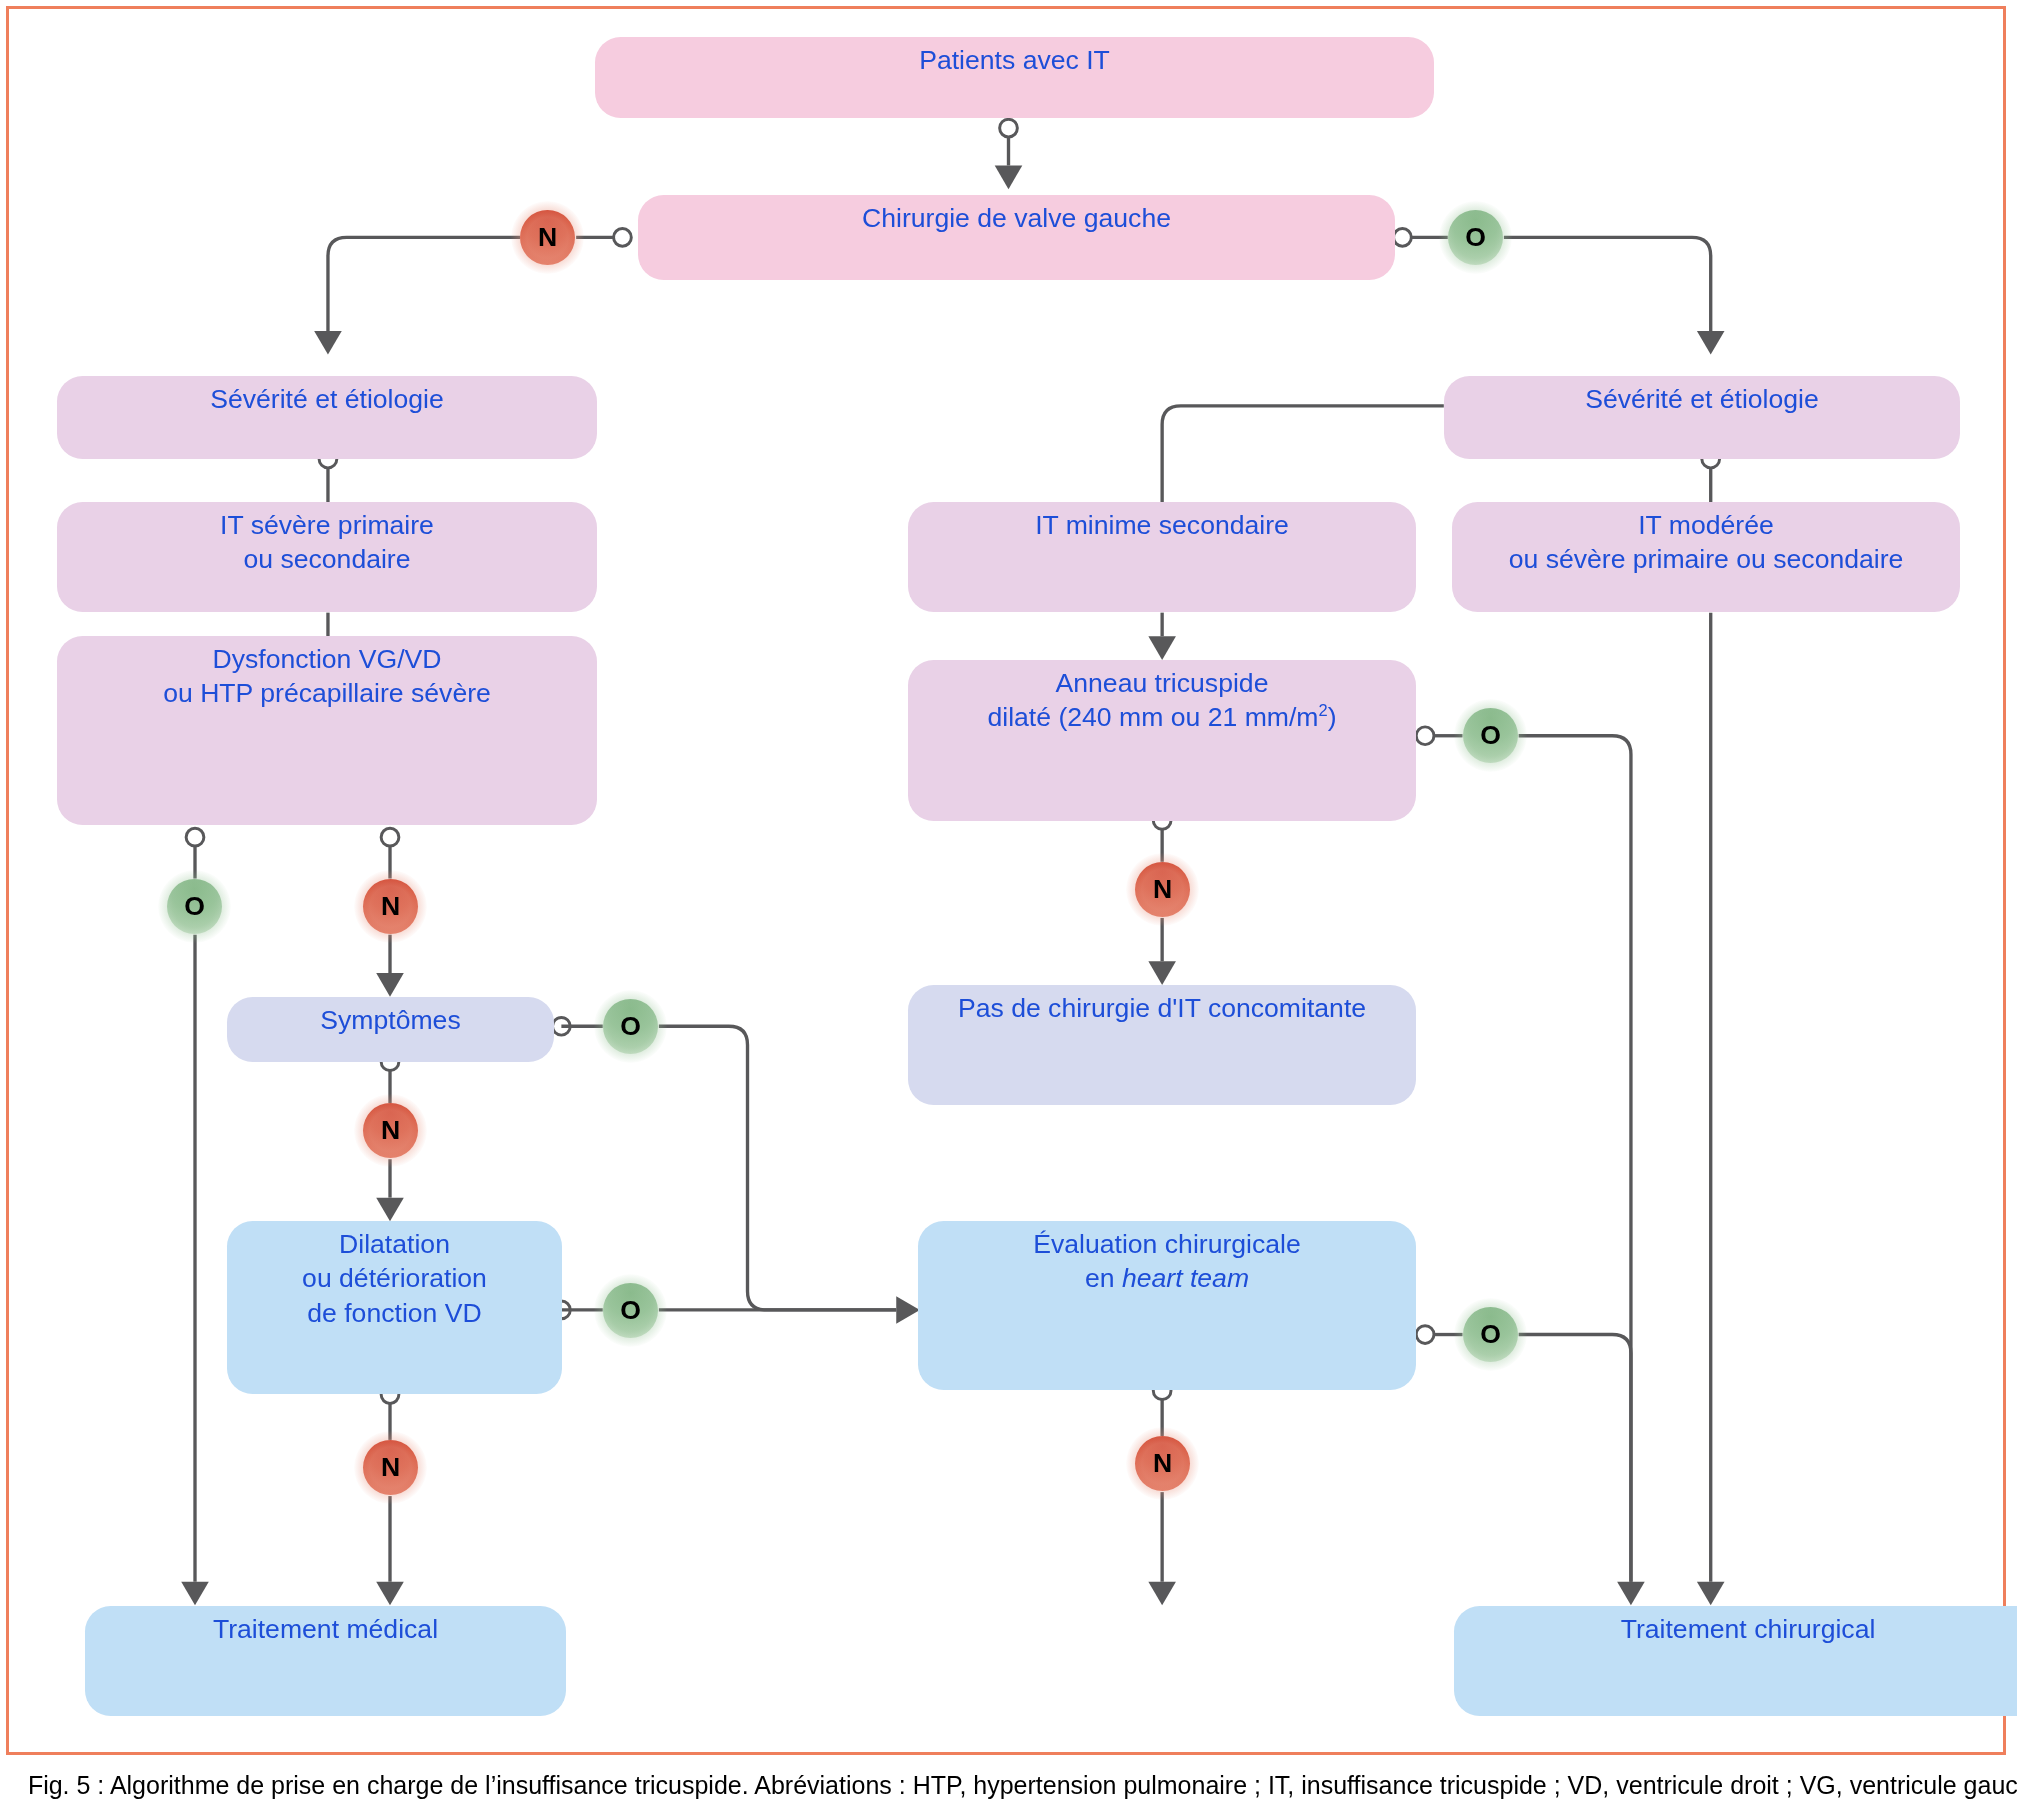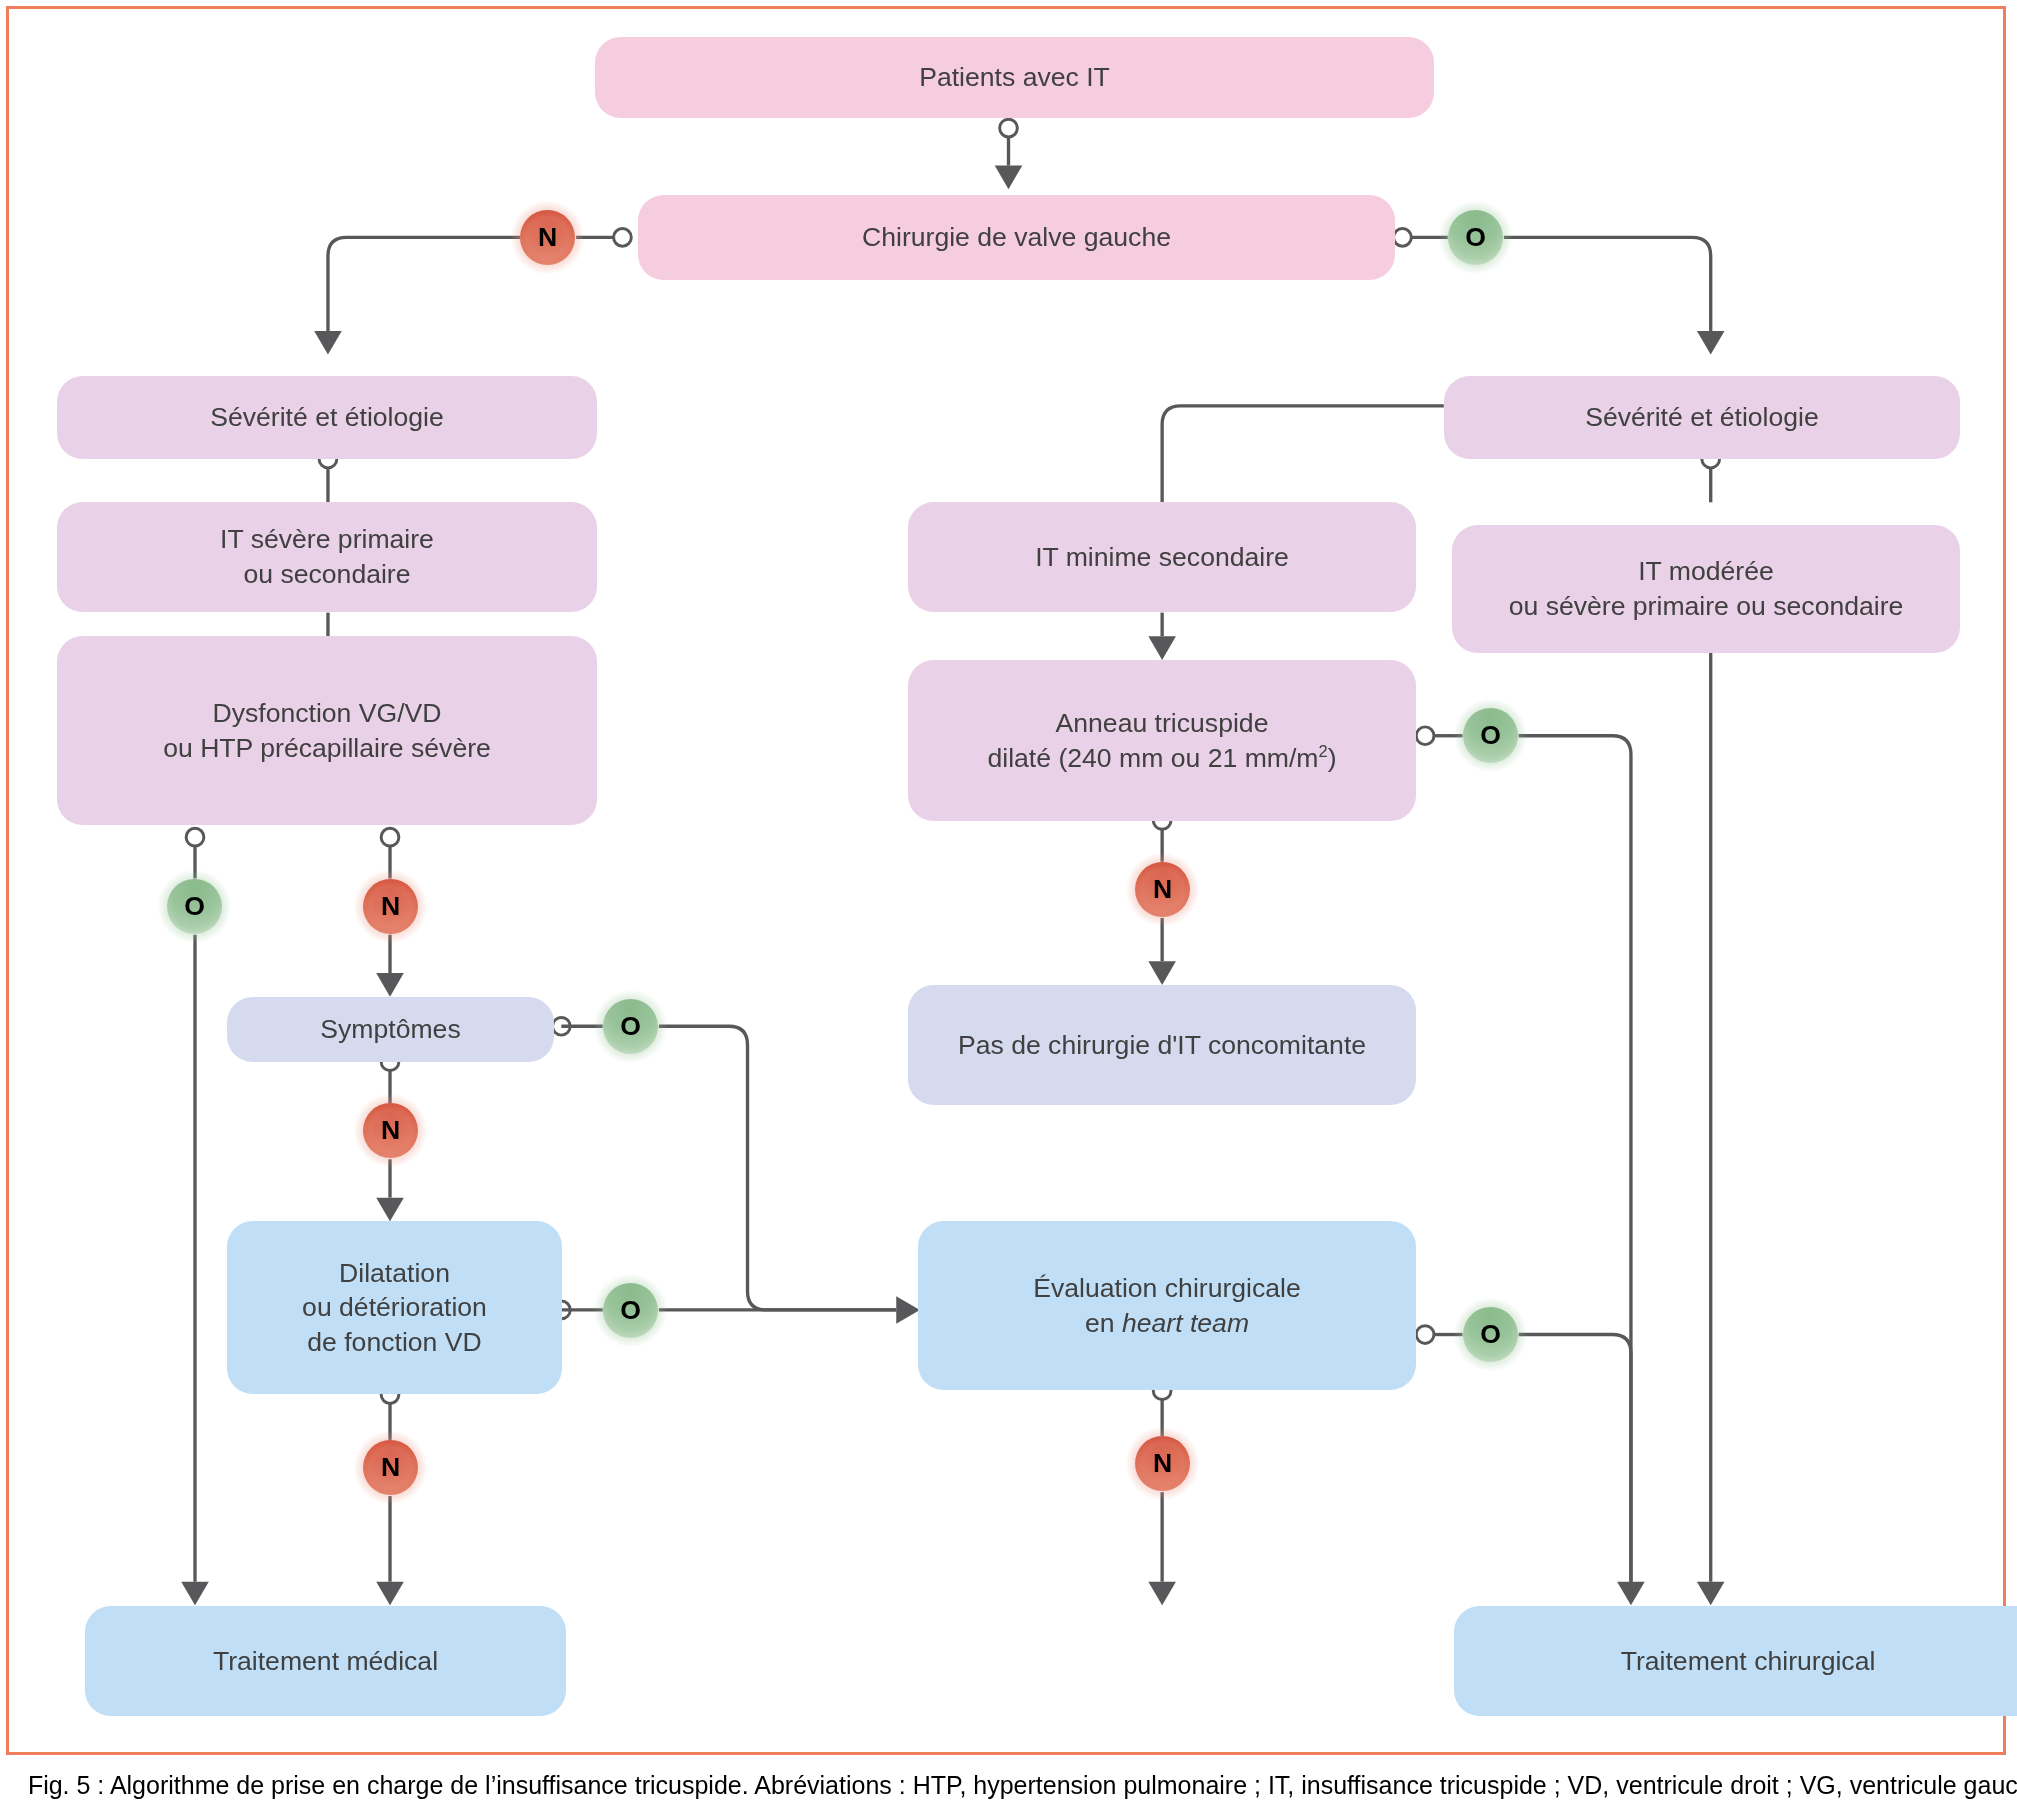--- a/index.html
+++ b/index.html
@@ -6,22 +6,22 @@
   body{font-family:"Liberation Sans","DejaVu Sans",sans-serif;}
   #page{position:relative;width:2017px;height:1812px;overflow:hidden;background:#fff;}
 
   
   #frame{position:absolute;left:5.9px;top:5.9px;width:2000px;height:1749px;
          border:3px solid #ef7f5c;box-sizing:border-box;background:#fff;}
 
   #canvas{position:absolute;left:0;top:0;width:2017px;height:1763px;}
 
   
-  .node{position:absolute;box-sizing:border-box;display:flex;align-items:center;
-        justify-content:center;text-align:center;color:#404040;line-height:1.30;
+  .node{position:absolute;box-sizing:border-box;display:flex;
+        justify-content:center;text-align:center;color:#1d4ed8;line-height:1.30;
         font-size:26.6px;padding:5.9px 13.8px;border-radius:25.6px;}
   .pink   {background:#f6ccdf;}
   .purple {background:#e9d1e7;}
   .peri   {background:#d6daef;}
   .blue   {background:#c0dff6;}
   .node .ln{display:block;}
   .ital{font-style:italic;}
   sup{font-size:0.62em;vertical-align:super;line-height:0;}
 
   
@@ -163,21 +163,21 @@
       <div>
         <span class="ln">Dysfonction VG/VD</span>
         <span class="ln">ou HTP précapillaire sévère</span>
       </div>
     </div>
 
     <div class="node purple" style="left:908px;top:502px;width:508px;height:110px;">
       <span>IT minime secondaire</span>
     </div>
 
-    <div class="node purple" style="left:1452px;top:502px;width:508px;height:128px;margin-top:23px;">
+    <div class="node purple" style="left:1452px;top:502px;width:508px;height:110px;">
       <div>
         <span class="ln">IT modérée</span>
         <span class="ln">ou sévère primaire ou secondaire</span>
       </div>
     </div>
 
     <div class="node purple" style="left:908px;top:660px;width:508px;height:161px;">
       <div>
         <span class="ln">Anneau tricuspide</span>
         <span class="ln"><span>dilaté (240 mm ou 21 mm/m</span><sup>2</sup><span>)</span></span>

